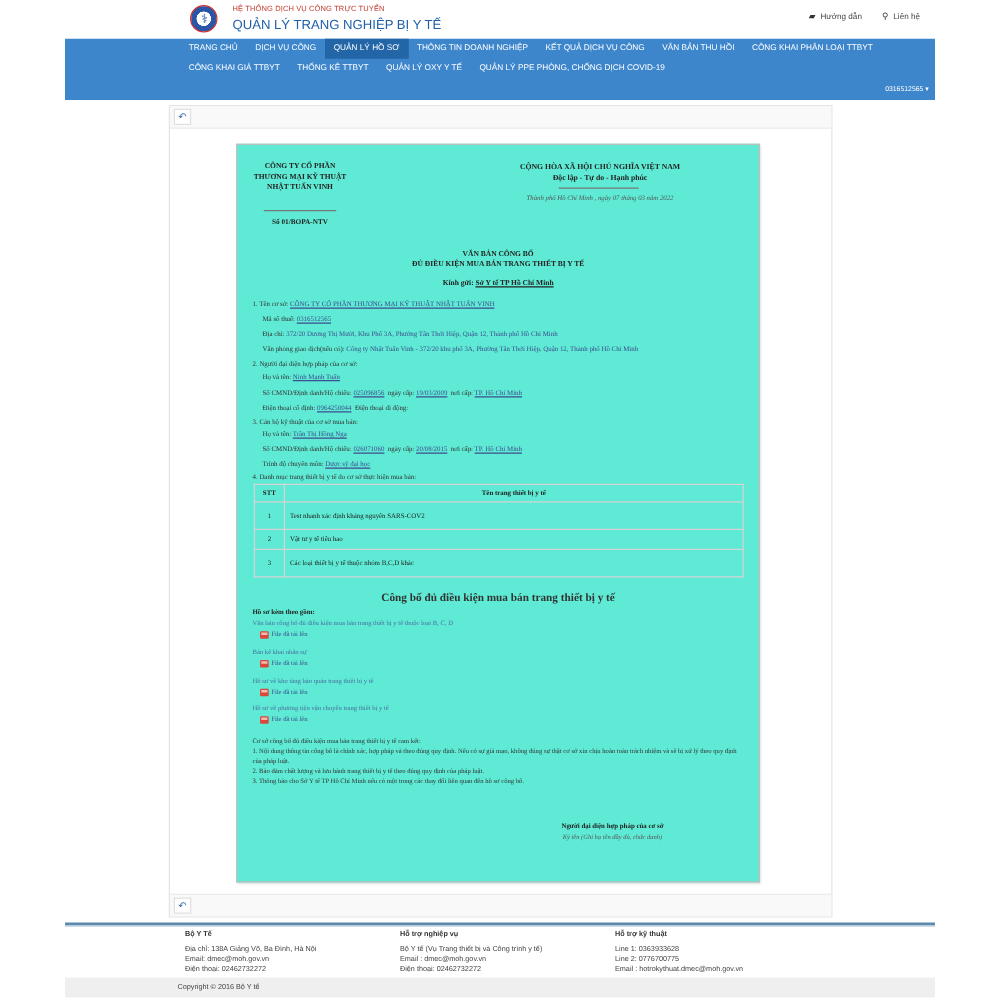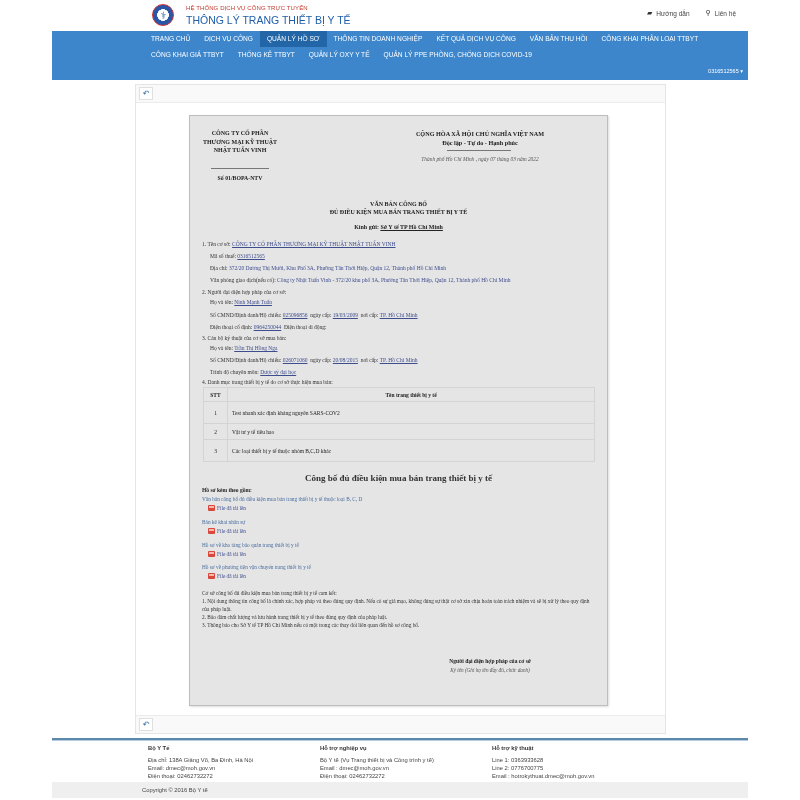--- a/index.html
+++ b/index.html
@@ -28,21 +28,21 @@
   .user-menu { position: absolute; right: 5px; top: 37px; font-size: 5.5px; color: #fff; }
 
   
   .panel { position: absolute; left: 135px; top: 84px; width: 531px; height: 650px; border: 1px solid #e5e5e5; background: #fff; }
   .toolbar { position: absolute; left: 0; width: 100%; height: 18px; background: #f9f9f9; border-bottom: 1px solid #ececec; }
   .toolbar.top { top: 0; }
   .toolbar.bottom { top: 630px; border-top: 1px solid #ececec; border-bottom: none; }
   .back-btn { position: absolute; left: 3px; top: 2px; width: 14px; height: 13px; border: 1px solid #e0e0e0; background: #fff; font-size: 8px; color: #3a6ea5; line-height: 11px; text-align: center; cursor: pointer; }
 
   
-  .doc { position: absolute; left: 189px; top: 115px; width: 419px; height: 591px; border: 1px solid #bdbdbd; box-shadow: 1px 1px 2px #ddd; background: #e5e5e5;
+  .doc { position: absolute; left: 189px; top: 115px; width: 419px; height: 591px; border: 1px solid #bdbdbd; box-shadow: 1px 1px 2px #ddd; background: #5eead4;
          font-family: "Liberation Serif", serif; color: #222; }
   .org { position: absolute; left: 10px; top: 13px; width: 80px; text-align: center; font-size: 6px; font-weight: bold; line-height: 8.5px; }
   .org-line { position: absolute; left: 21px; top: 52px; width: 58px; border-top: 1px solid #777; }
   .doc-no { position: absolute; left: 10px; top: 59px; width: 80px; text-align: center; font-size: 5.8px; font-weight: bold; }
   .nation { position: absolute; left: 190px; top: 13px; width: 200px; text-align: center; font-size: 6.2px; font-weight: bold; line-height: 9px; }
   .nation-line { position: absolute; left: 257px; top: 34px; width: 64px; border-top: 1px solid #777; }
   .date-line { position: absolute; left: 190px; top: 40px; width: 200px; text-align: center; font-size: 5.4px; font-style: italic; color: #555; }
   .title { position: absolute; left: 0; top: 84px; width: 100%; text-align: center; font-size: 6px; font-weight: bold; line-height: 8px; }
   .kinh-gui { position: absolute; left: 0; top: 108px; width: 100%; text-align: center; font-size: 6px; }
   .kinh-gui b { font-weight: bold; }
@@ -77,21 +77,21 @@
   .copyright { position: absolute; left: 52px; top: 782px; width: 696px; height: 16px; background: #efefef; font-size: 5.8px; color: #444; padding-left: 90px; line-height: 16px; }
 </style>
 </head>
 <body>
 
 <div class="header">
   <div class="logo">
       <span class="logo-inner">⚕</span>
     </div>
   <div class="brand-sub">HỆ THỐNG DỊCH VỤ CÔNG TRỰC TUYẾN</div>
-  <div class="brand-title">THÔNG LÝ TRANG THIẾT BỊ Y TẾ</div>
+  <div class="brand-title">QUẢN LÝ TRANG NGHIỆP BỊ Y TẾ</div>
   <div class="top-links">
     <div class="top-link">
       <span class="ic">▰</span>
       <span>Hướng dẫn</span>
     </div>
     <div class="top-link">
       <span class="ic">⚲</span>
       <span>Liên hệ</span>
     </div>
   </div>

